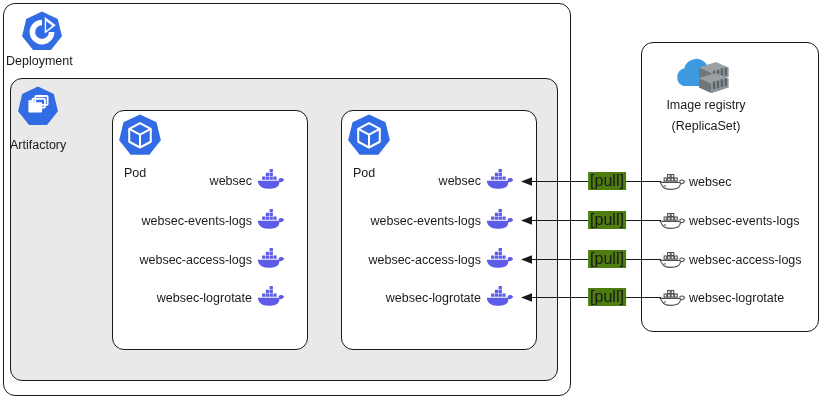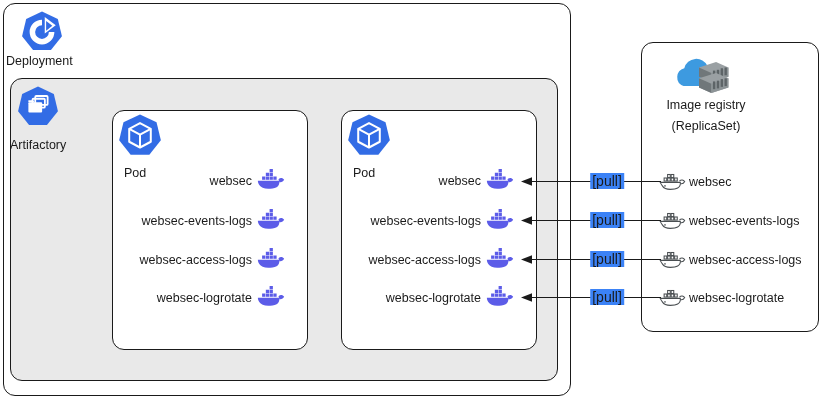--- a/index.html
+++ b/index.html
@@ -90,23 +90,23 @@
 
   
   .arrow {
     position: absolute;
     height: 11px;
     pointer-events: none;
   }
   .arrow svg { display:block; width:100%; height:100%; overflow: visible; }
   .pull-lbl {
     position: absolute;
-    font-size: 14px;
+    font-size: 16px;
     color: #1a1a1a;
-    background: #3b82f6;
+    background: #4d7c0f;
     padding: 0 2px;
     transform: translate(-50%, -50%);
     white-space: nowrap;
   }
 </style>
 </head>
 <body>
 
 <div id="canvas">
 

